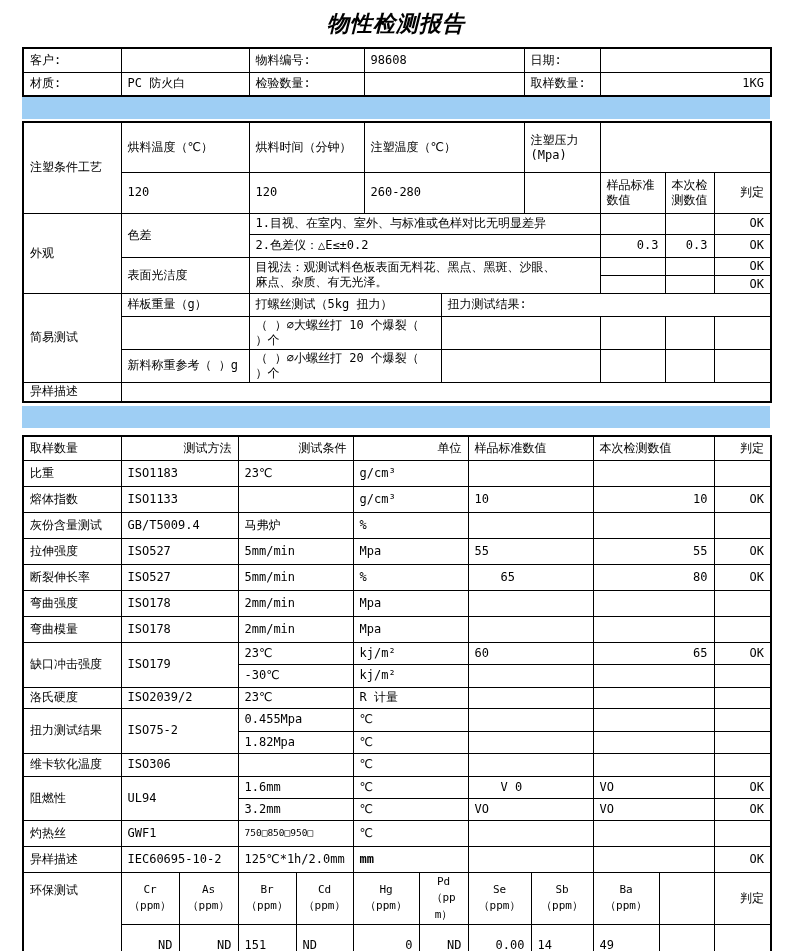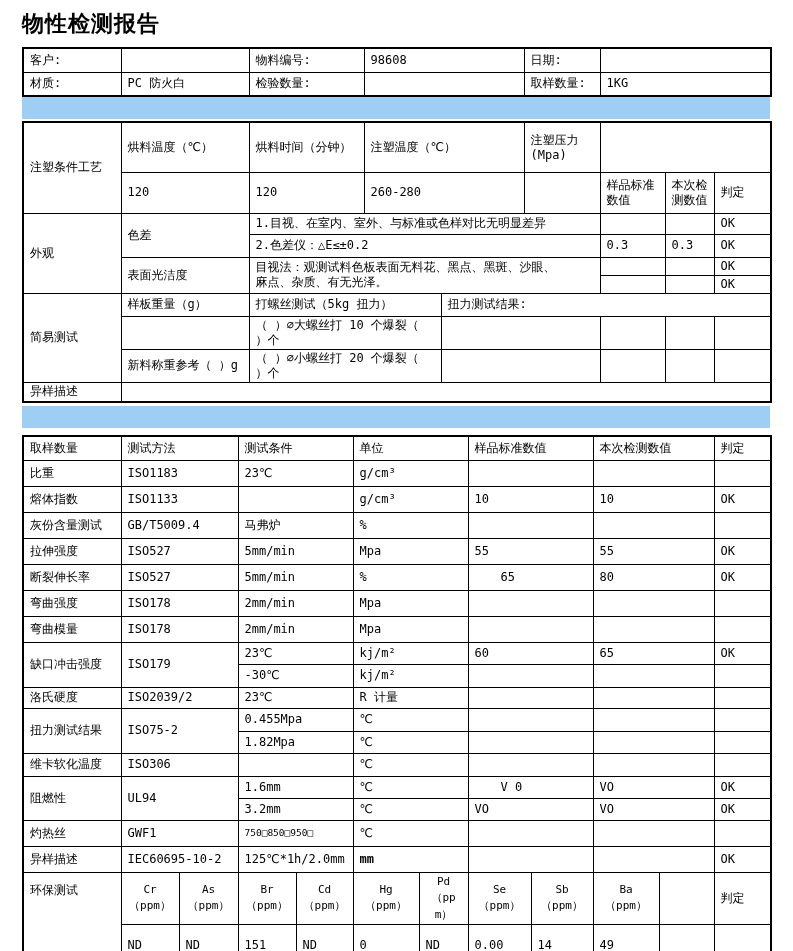--- a/index.html
+++ b/index.html
@@ -1,24 +1,24 @@
 <!DOCTYPE html>
 <html><head>
 <meta charset="utf-8">
 <style>
   html,body{margin:0;padding:0;background:#fff;}
   body{width:793px;height:951px;position:relative;overflow:hidden;
        font-family:"DejaVu Sans Mono","DejaVu Sans",monospace;color:#000;}
   .page{position:relative;width:748px;margin-left:22px;}
   .title{font-family:"DejaVu Sans",sans-serif;font-weight:bold;font-size:22px;
-         text-align:left;padding:9px 0 8px 0;letter-spacing:1px;}
+         text-align:center;padding:9px 0 8px 0;letter-spacing:1px;font-style:italic;}
   table{border-collapse:collapse;table-layout:fixed;width:748px;border:2px solid #000;}
   td{border:1px solid #000;font-size:12px;line-height:1.25;padding:1px 6px;
      vertical-align:middle;overflow:hidden;word-break:break-all;}
-  .c{text-align:left;}
+  .c{text-align:right;}
   .p{white-space:pre-line;}
   .sm{font-size:9.5px;}
   .b{font-weight:bold;}
   .in2{padding-left:32px;}
   .vtop{vertical-align:top;padding-top:10px;}
   .bar{width:748px;height:22px;background:#9ECEF4;}
   .bar1{margin:0 0 2px 0;}
   .bar2{margin:3px 0 7px 0;}
   .eco-h{font-size:11px;text-align:center;line-height:1.5;}
   .eco-h span{display:block;}

